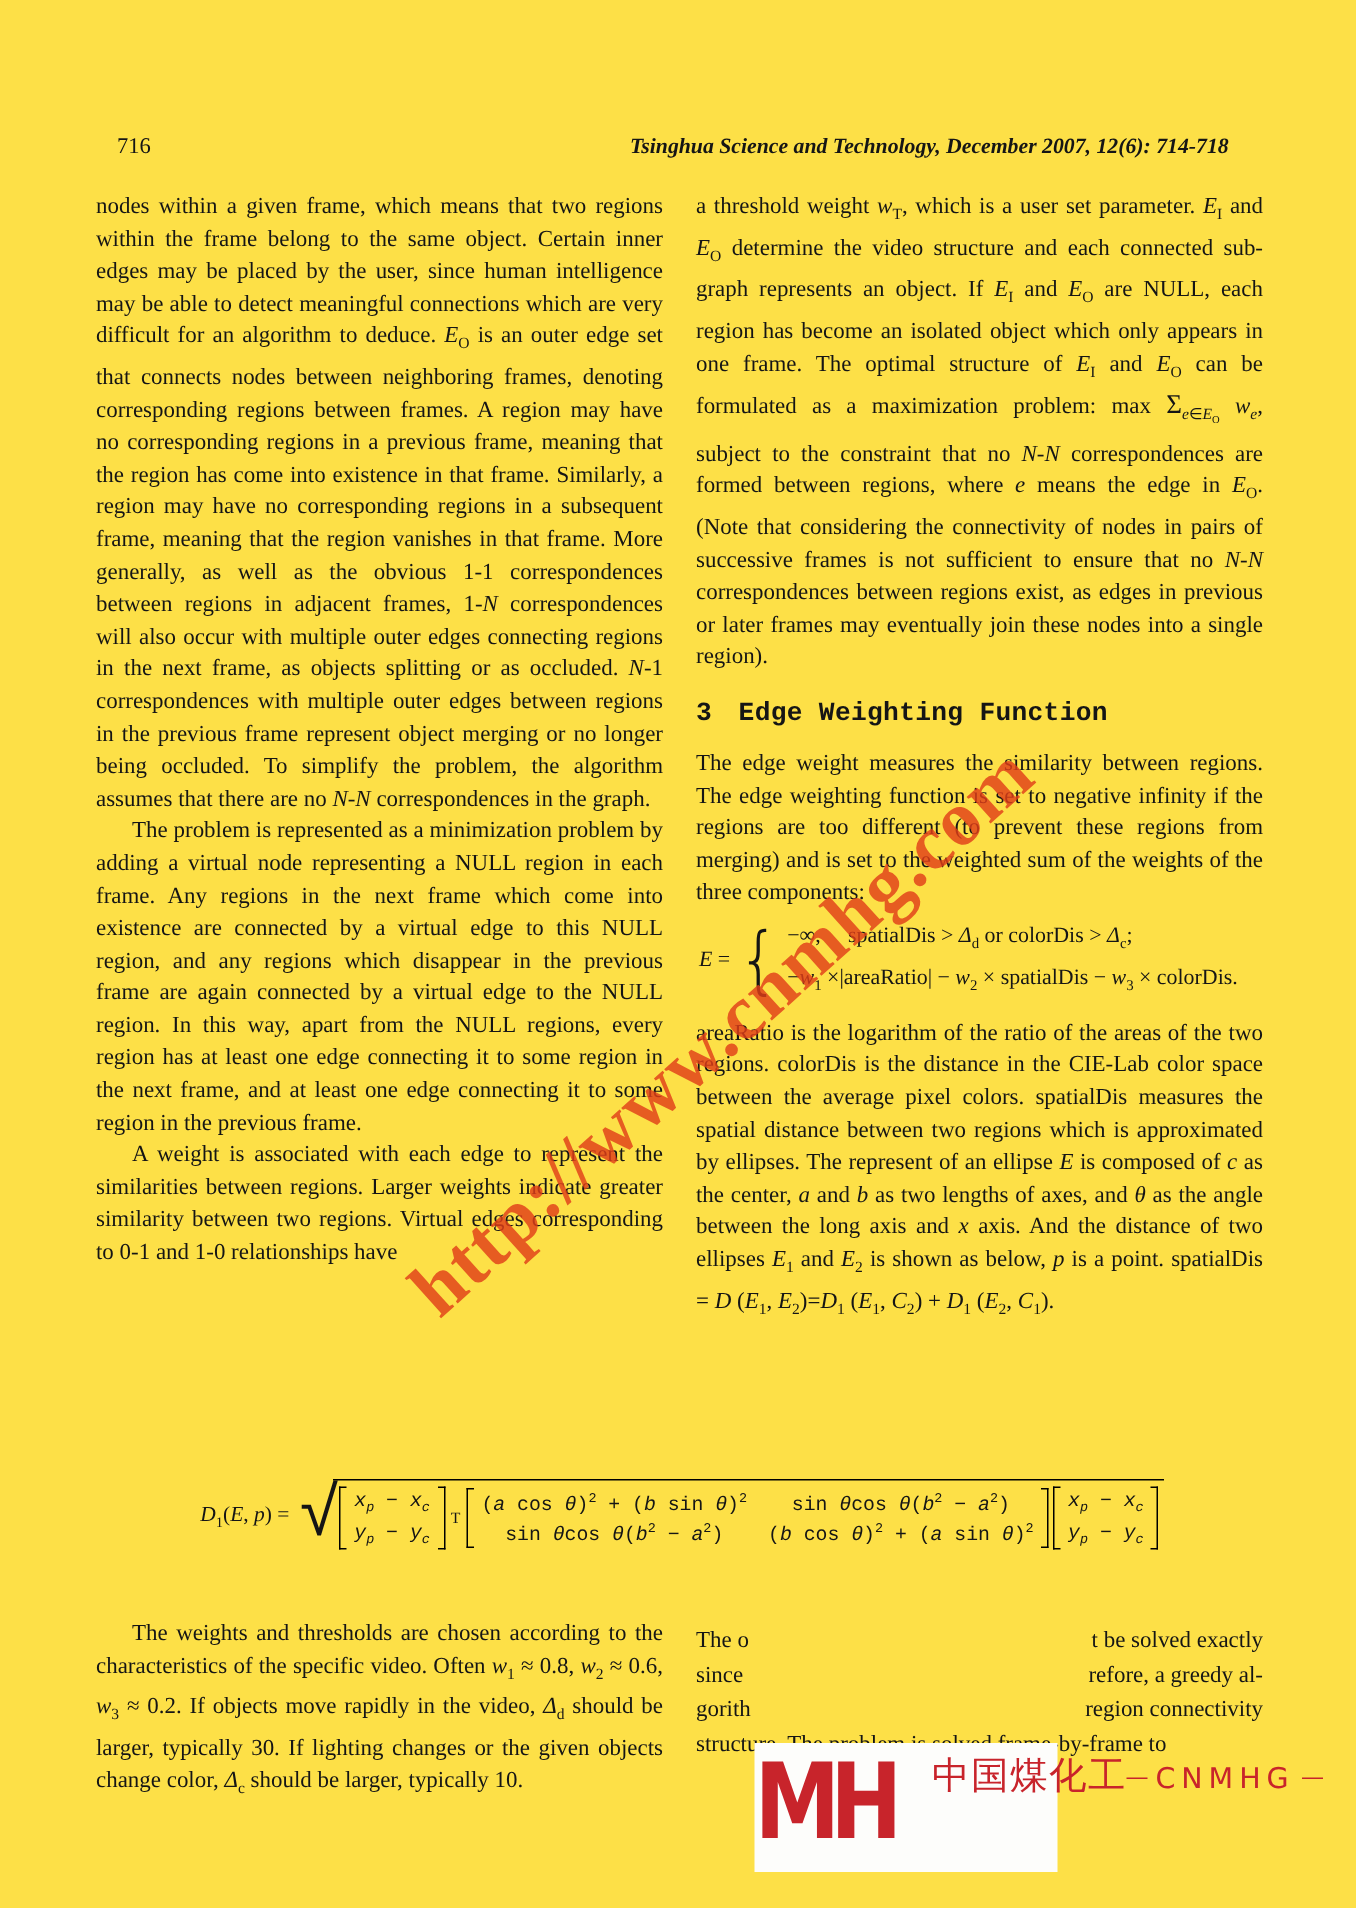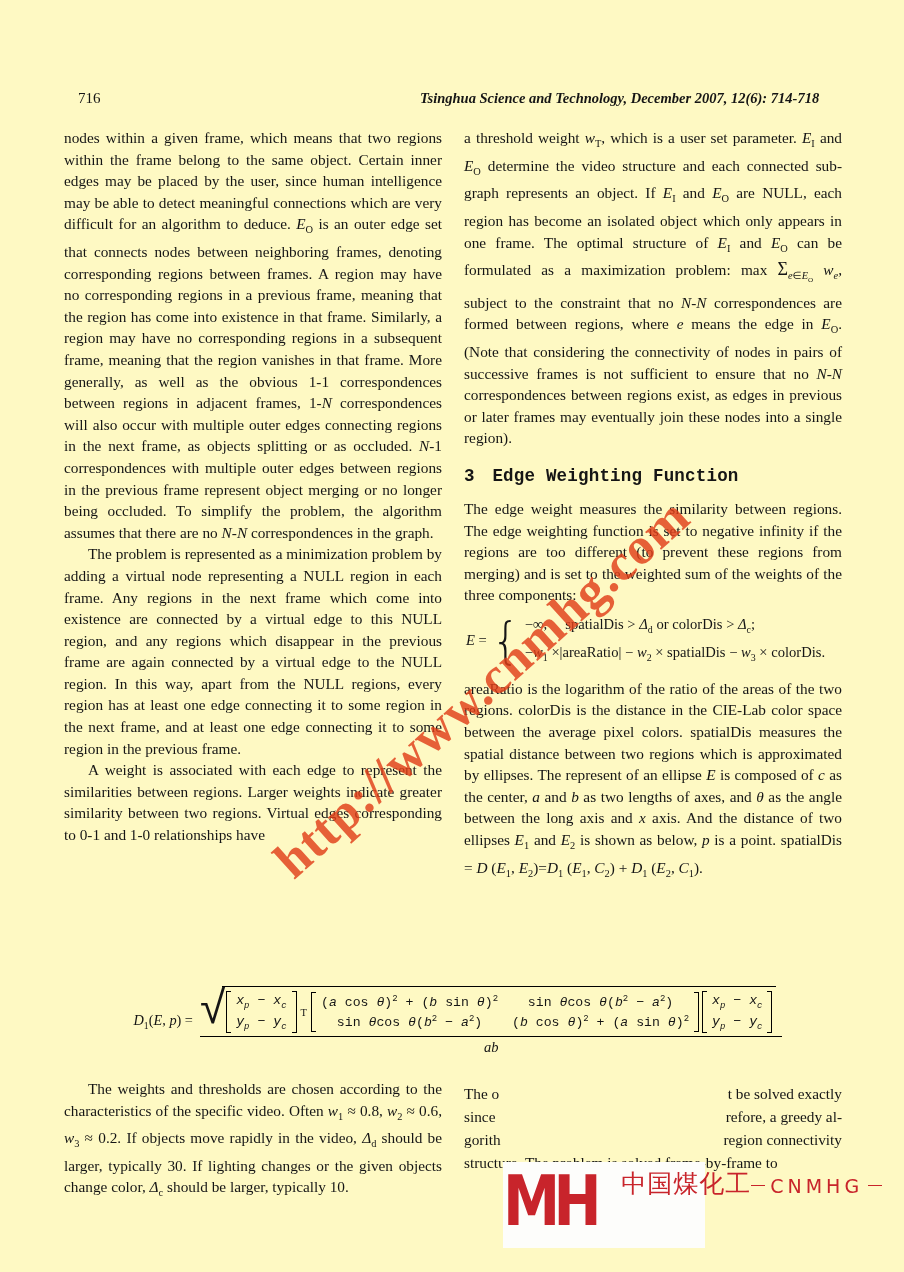--- a/index.html
+++ b/index.html
@@ -1,18 +1,18 @@
 <!DOCTYPE html>
 <html><head>
 <meta charset="utf-8">
 <style>
   html,body { margin:0; padding:0; background:#e9e9e9; }
   .page {
     position:relative; width:904px; height:1272px; margin:0 auto;
-    background:#fef9c3; overflow:hidden;
+    background:#fde047; overflow:hidden;
     font-family:"Liberation Serif", serif; color:#151515;
   }
   .hdr-num { position:absolute; left:78px; top:90px; font-size:15px; }
   .hdr-journal {
     position:absolute; left:420px; top:90px; font-size:14.5px;
     font-weight:bold; font-style:italic; white-space:nowrap;
   }
   .col { position:absolute; width:378px; }
   .col-left  { left:64px;  top:127px; }
   .col-right { left:464px; top:127px; }
@@ -159,21 +159,20 @@
           <span class="mat vec">
             <span class="bkt l"></span>
             <span class="cells">
               <span><i>x</i><sub><i>p</i></sub> − <i>x</i><sub><i>c</i></sub></span>
               <span><i>y</i><sub><i>p</i></sub> − <i>y</i><sub><i>c</i></sub></span>
             </span>
             <span class="bkt r"></span>
           </span>
         </span>
       </span>
-      <span class="den"><i>ab</i></span>
     </span>
   </div>
 
   <div class="col" style="left:64px; top:1078px;">
     <p class="body indent">The weights and thresholds are chosen according to the characteristics of the specific video. Often <i>w</i><sub>1</sub> ≈ 0.8, <i>w</i><sub>2</sub> ≈ 0.6, <i>w</i><sub>3</sub> ≈ 0.2. If objects move rapidly in the video, <i>Δ</i><sub>d</sub> should be larger, typically 30. If lighting changes or the given objects change color, <i>Δ</i><sub>c</sub> should be larger, typically 10.</p>
   </div>
 
   <div class="col" style="left:464px; top:1082px;">
     <div class="frag-line">
       <span>The o</span>

